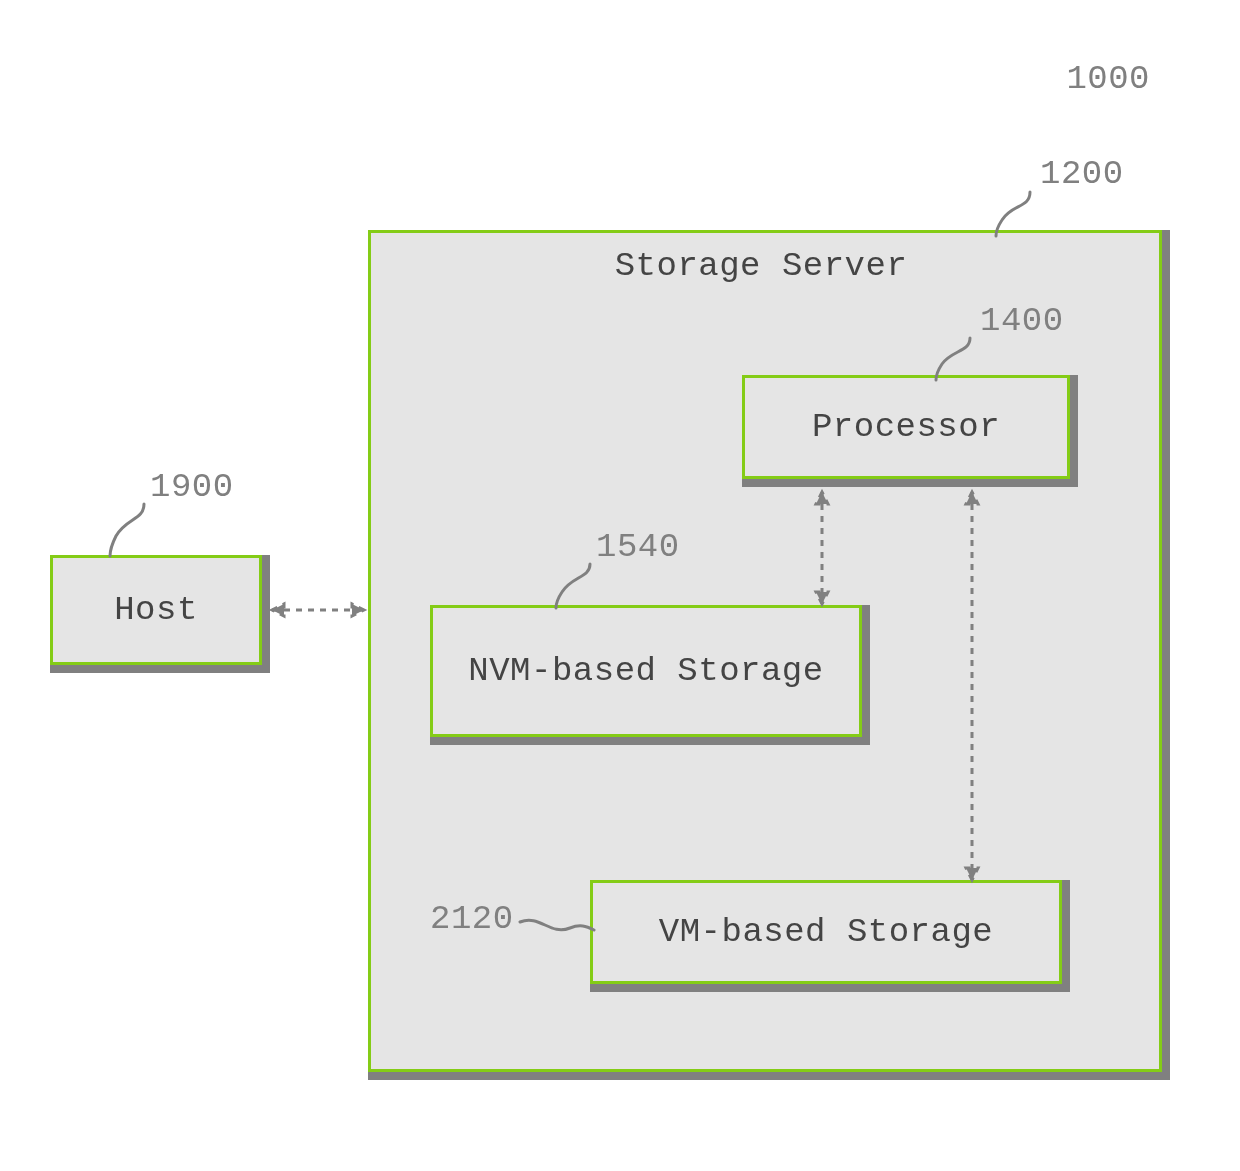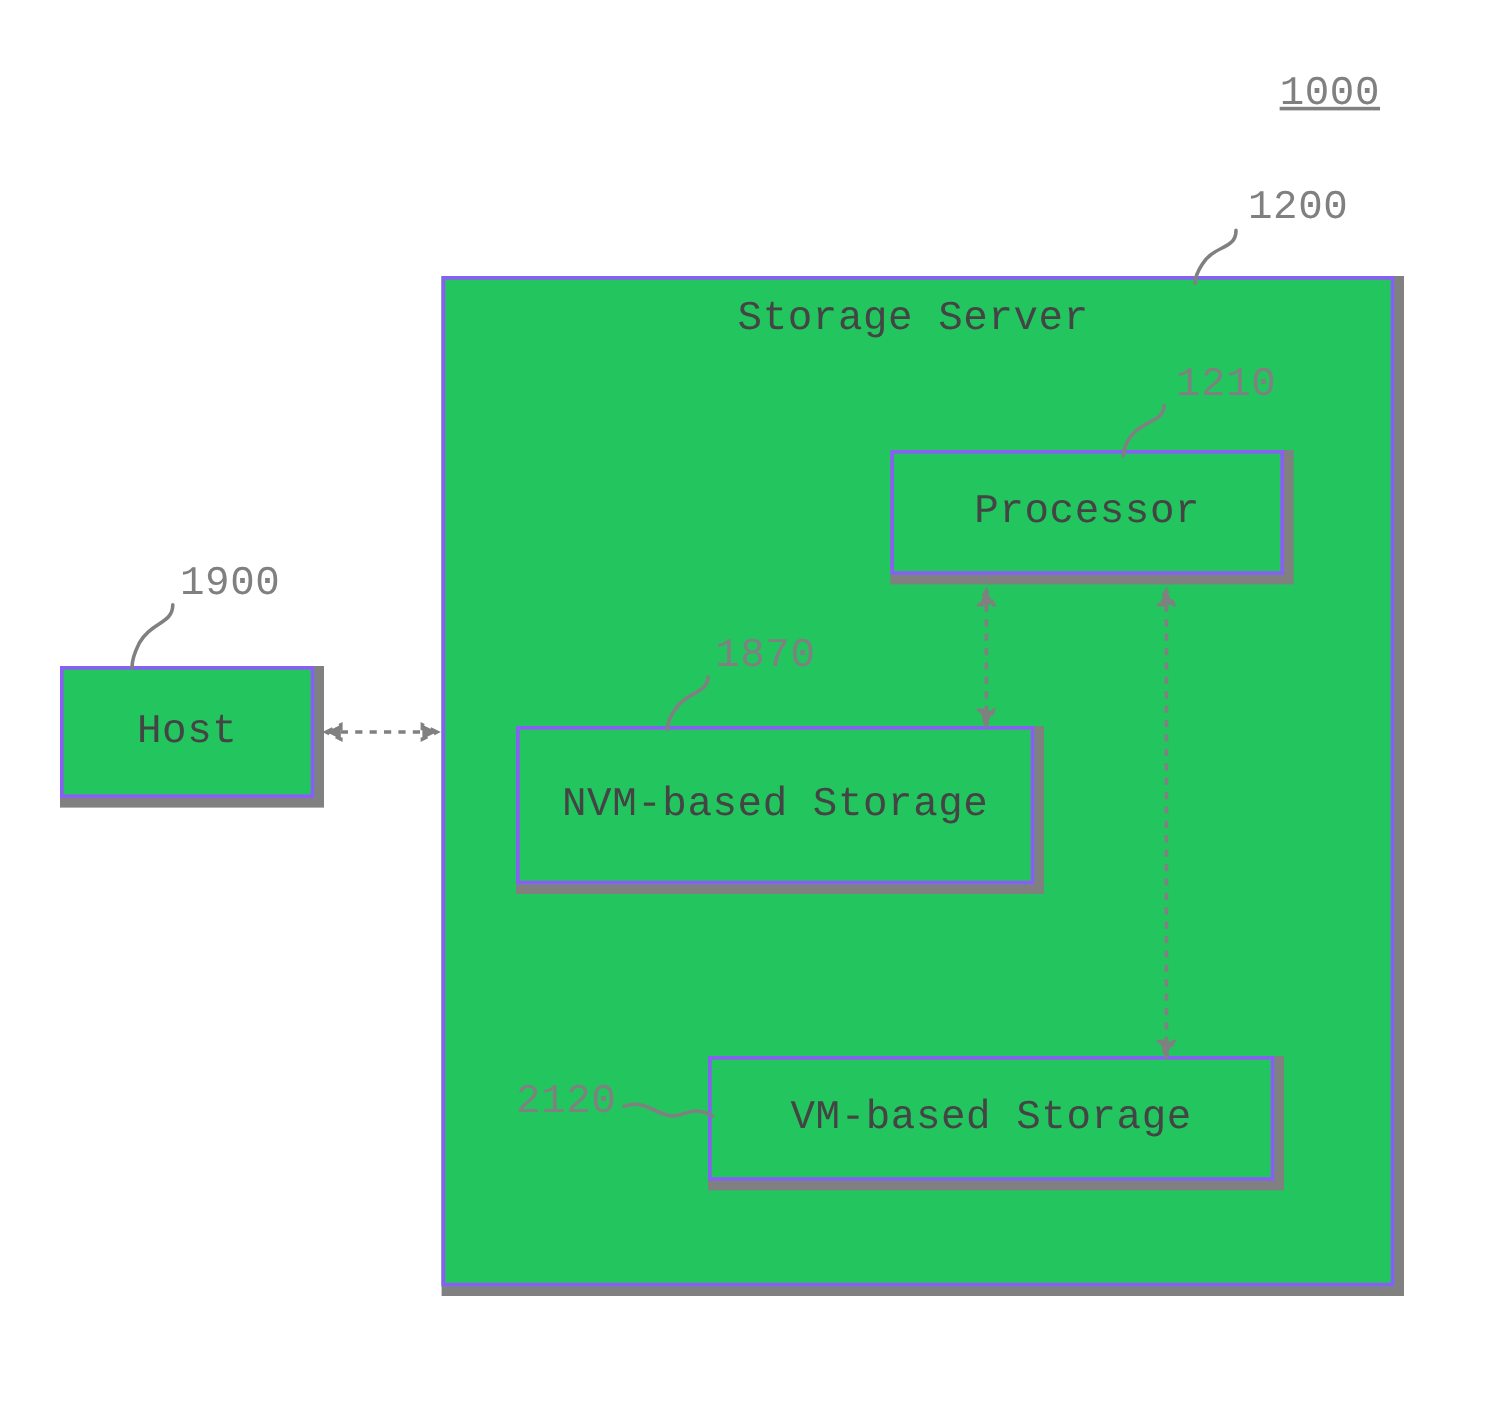--- a/index.html
+++ b/index.html
@@ -4,38 +4,38 @@
 <style>
   html,body{margin:0;padding:0;width:1240px;height:1171px;background:#fff;
             font-family:"Courier New",monospace;font-size:34px;color:#444;
             letter-spacing:0.5px}
   .stage{position:relative;width:1240px;height:1171px}
 
   
   .shadowbox{position:absolute}
   .shadowbox .bg{position:absolute;inset:0;background:#808080}
   .shadowbox .fg{position:absolute;left:0;top:0;right:8px;bottom:8px;
-                 background:#22c55e;border:3px solid #8b5cf6;
+                 background:#e5e5e5;border:3px solid #84cc16;
                  display:flex;align-items:center;justify-content:center;
                  text-align:center}
 
   
   .serverbox .fg{display:block}
 
   
   .lead{position:absolute;stroke:#808080;stroke-width:3;fill:none;
         stroke-linecap:round}
 
   
   .dash{position:absolute;stroke:#808080;stroke-width:3;fill:none;
         stroke-dasharray:6 6}
   .arrowhead{fill:#808080}
 
   .num{position:absolute;color:#808080}
-  .num.u{text-decoration:underline}
+  .num.u{}
   .title{position:absolute;left:0;right:8px;top:14px;text-align:center;
          color:#444}
 </style>
 </head>
 <body>
 
 <div class="stage">
 
   <div class="num u" style="right:90px;top:60px">1000</div>
 
@@ -50,32 +50,32 @@
   <svg class="lead" style="left:990px;top:190px" width="50" height="48">
     <path d="M40 2 C40 18 22 14 12 30 C8 36 6 40 6 46"></path>
   </svg>
 
   <div class="shadowbox" style="left:742px;top:375px;width:336px;height:112px">
     <div class="bg"></div>
     <div class="fg">
         <span>Processor</span>
       </div>
   </div>
-  <div class="num" style="left:980px;top:302px">1210</div>
+  <div class="num" style="left:980px;top:302px">1400</div>
   <svg class="lead" style="left:930px;top:336px" width="50" height="46">
     <path d="M40 2 C40 16 22 14 12 28 C8 34 6 38 6 44"></path>
   </svg>
 
   <div class="shadowbox" style="left:430px;top:605px;width:440px;height:140px">
     <div class="bg"></div>
     <div class="fg">
         <span>NVM-based Storage</span>
       </div>
   </div>
-  <div class="num" style="left:596px;top:528px">1870</div>
+  <div class="num" style="left:596px;top:528px">1540</div>
   <svg class="lead" style="left:550px;top:562px" width="50" height="48">
     <path d="M40 2 C40 16 22 14 12 30 C8 36 6 40 6 46"></path>
   </svg>
 
   <div class="shadowbox" style="left:590px;top:880px;width:480px;height:112px">
     <div class="bg"></div>
     <div class="fg">
         <span>VM-based Storage</span>
       </div>
   </div>

